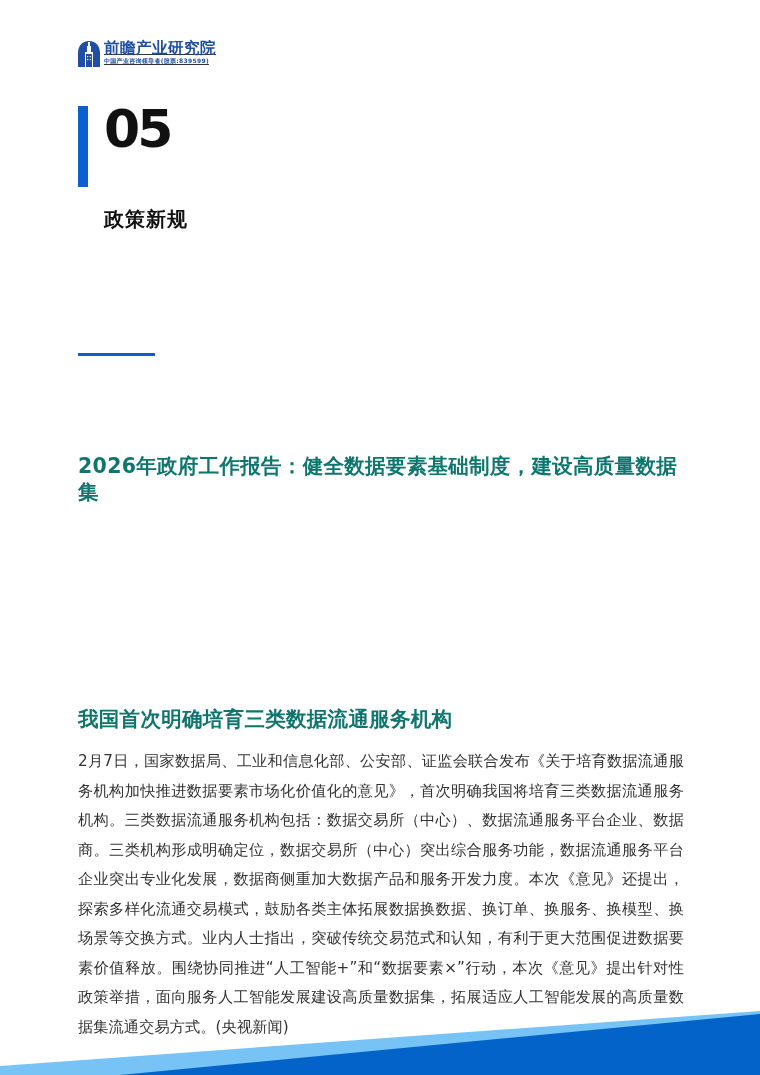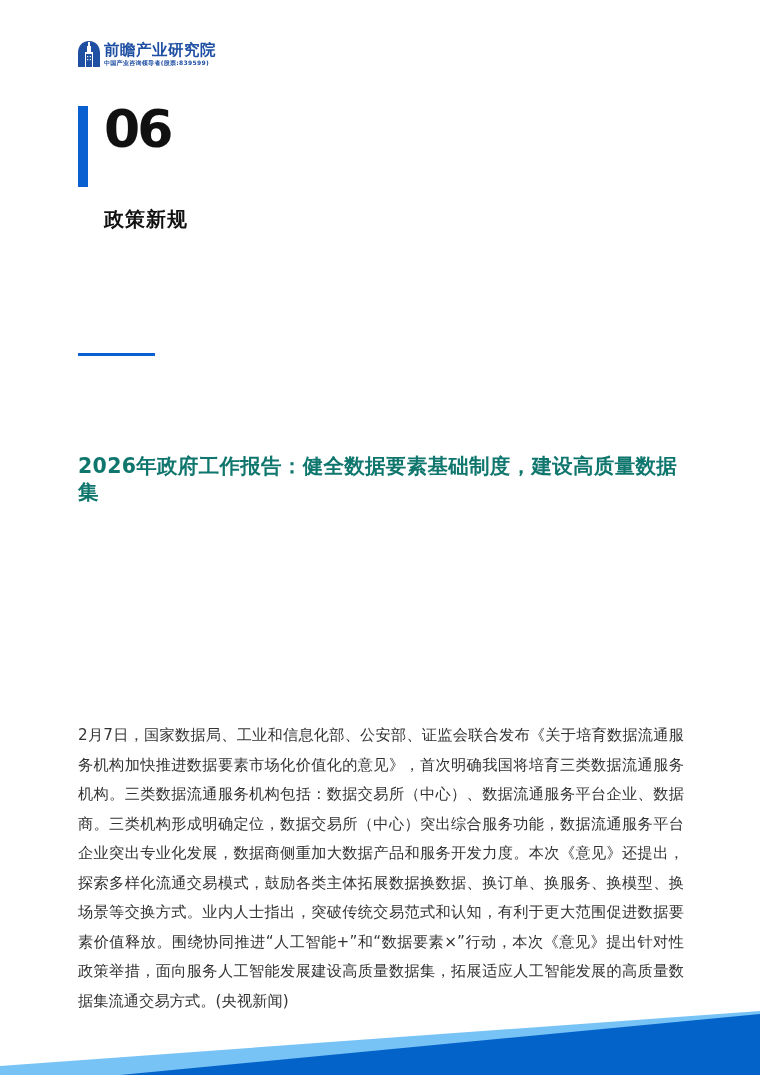--- a/index.html
+++ b/index.html
@@ -1,19 +1,19 @@
 <!DOCTYPE html>
 <html><head>
   <meta charset="utf-8">
   <style>
     * { margin: 0; padding: 0; box-sizing: border-box; }
     html, body { width: 760px; height: 1075px; background: #ffffff; overflow: hidden; }
     body { position: relative; font-family: "DejaVu Sans", "Liberation Sans", sans-serif; color: #333333; }
 
-    .logo { position: absolute; left: 77px; top: 40px; display: flex; align-items: center; }
+    .logo { position: absolute; left: 77px; top: 40px; display: flex; align-items: flex-start; text-decoration: underline; }
     .logo-icon { width: 24px; height: 28px; margin-right: 3px; }
     .logo-text { display: flex; flex-direction: column; }
     .logo-name { font-family: "DejaVu Sans", sans-serif; font-weight: bold; font-size: 15.5px; color: #1f4fa3; letter-spacing: 0.5px; line-height: 17px; }
     .logo-tagline { font-size: 6px; color: #1f4fa3; letter-spacing: 0.3px; line-height: 8px; font-weight: bold; }
 
     .section-bar { position: absolute; left: 78px; top: 106px; width: 10px; height: 81px; background: #0a5fd1; }
     .section-num { position: absolute; left: 104px; top: 101px; font-family: "DejaVu Sans", sans-serif; font-weight: bold; font-size: 52px; line-height: 56px; color: #111111; letter-spacing: -3px; }
     .section-title { position: absolute; left: 104px; top: 162px; font-size: 20px; font-weight: bold; color: #111111; line-height: 26px; letter-spacing: 1px; margin-top: 44px; }
 
     .main-title { position: absolute; left: 78px; top: 245px; font-size: 33px; font-weight: bold; color: #0a5fd1; line-height: 47px; letter-spacing: 1.5px; }
@@ -42,31 +42,32 @@
     <rect x="10" y="19" width="1.2" height="1.2" fill="#ffffff"></rect>
     <rect x="12.8" y="19" width="1.2" height="1.2" fill="#ffffff"></rect>
   </svg>
   <div class="logo-text">
     <span class="logo-name">前瞻产业研究院</span>
     <span class="logo-tagline">中国产业咨询领导者(股票:839599)</span>
   </div>
 </div>
 
 <div class="section-bar"></div>
-<div class="section-num">06</div>
+<div class="section-num">05</div>
 <div class="section-title">政策新规</div>
 
 <div class="main-title">
 </div>
 <div class="divider"></div>
 
 <div class="article art1">
   <div class="article-heading">2026年政府工作报告：健全数据要素基础制度，建设高质量数据集</div>
 </div>
 
 <div class="article art2">
+  <div class="article-heading">我国首次明确培育三类数据流通服务机构</div>
   <div class="article-body">2月7日，国家数据局、工业和信息化部、公安部、证监会联合发布《关于培育数据流通服务机构加快推进数据要素市场化价值化的意见》，首次明确我国将培育三类数据流通服务机构。三类数据流通服务机构包括：数据交易所（中心）、数据流通服务平台企业、数据商。三类机构形成明确定位，数据交易所（中心）突出综合服务功能，数据流通服务平台企业突出专业化发展，数据商侧重加大数据产品和服务开发力度。本次《意见》还提出，探索多样化流通交易模式，鼓励各类主体拓展数据换数据、换订单、换服务、换模型、换场景等交换方式。业内人士指出，突破传统交易范式和认知，有利于更大范围促进数据要素价值释放。围绕协同推进“人工智能+”和“数据要素×”行动，本次《意见》提出针对性政策举措，面向服务人工智能发展建设高质量数据集，拓展适应人工智能发展的高质量数据集流通交易方式。(央视新闻)</div>
 </div>
 
 <svg class="footer-wave" viewBox="0 0 760 80" preserveAspectRatio="none">
   <polygon points="0,71 760,16 760,80 0,80" fill="#78c3f5"></polygon>
   <polygon points="120,80 760,19 760,80" fill="#0363c9"></polygon>
 </svg>
 
 </body></html>

